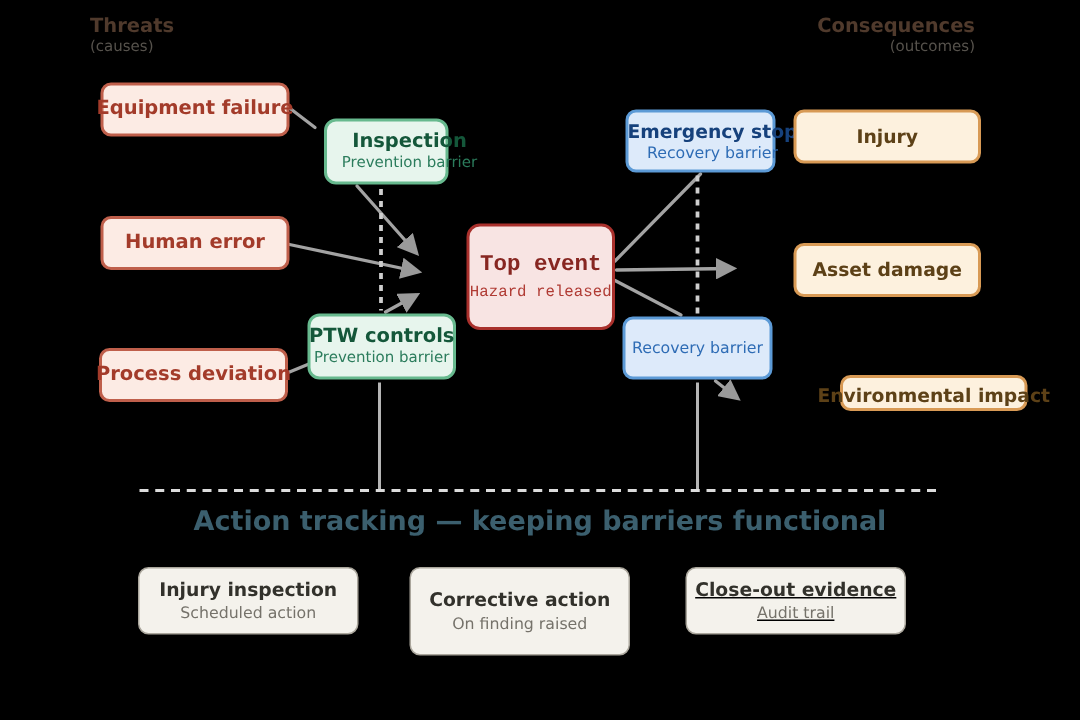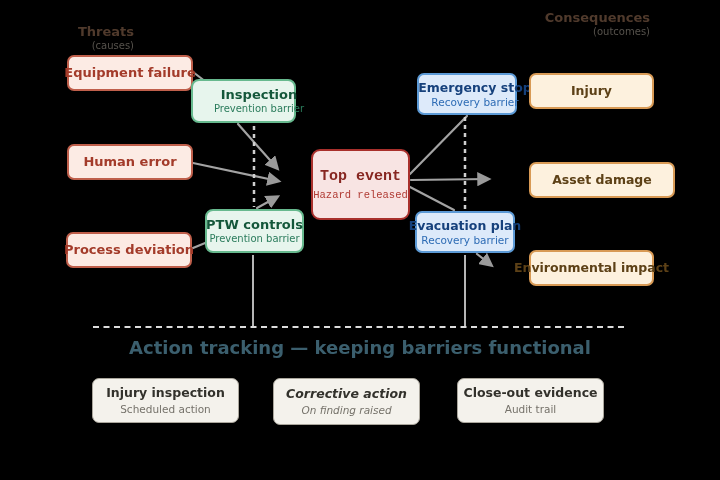--- a/index.html
+++ b/index.html
@@ -34,21 +34,21 @@
   .consequence{background:#fdf1de;border:2px solid #d89a55;}
   .consequence .box-title{color:#5d4117;font-size:12.5px;}
   
   .card{background:#f4f2ec;border:1.5px solid #aaa69c;}
   .card .box-title{color:#32312b;font-size:12.5px;}
   .card .box-sub{color:#75726a;font-size:10.5px;margin-top:2px;}
   
   .col-header{position:absolute;z-index:2;line-height:1.25;}
   .col-header .hdr-title{font-weight:bold;font-size:13px;color:#503a2c;}
   .col-header .hdr-sub{font-size:10px;color:#56524c;}
-  #threats-header{left:60px;top:24px;width:74px;text-align:right;}
+  #threats-header{left:60px;top:10px;width:74px;text-align:left;}
   #consequences-header{left:520px;top:10px;width:130px;text-align:right;}
   
   .action-heading{
     position:absolute;z-index:2;left:60px;top:337px;width:600px;text-align:center;
     font-weight:bold;font-size:18px;color:#3b5f6e;
   }
   .action-subheading{
     position:absolute;z-index:2;left:40px;top:355px;width:640px;text-align:center;
     font-weight:600;font-size:10px;color:#3c7e49;
   }
@@ -97,61 +97,60 @@
   <div class="box threat" style="left:67px;top:144px;width:126px;height:36px;">
     <div class="box-title">Human error</div>
   </div>
   <div class="box threat" style="left:67px;top:55px;width:126px;height:36px;">
     <div class="box-title">Equipment failure</div>
   </div>
   <div class="box threat" style="left:66px;top:232px;width:126px;height:36px;">
     <div class="box-title">Process deviation</div>
   </div>
 
-  <div class="box prevention" style="left:191px;top:79px;width:105px;height:44px;padding-left:31px;">
+  <div class="box prevention" style="left:216px;top:79px;width:83px;height:44px;padding-left:31px;">
     <div class="box-title">Inspection</div>
     <div class="box-sub">Prevention barrier</div>
   </div>
   <div class="box prevention" style="left:205px;top:209px;width:99px;height:44px;">
     <div class="box-title">PTW controls</div>
     <div class="box-sub">Prevention barrier</div>
   </div>
 
   <div class="box top-event" style="left:311px;top:149px;width:99px;height:71px;font-family:Liberation Mono, monospace;">
     <div class="box-title">Top event</div>
     <div class="box-sub">Hazard released</div>
   </div>
 
   <div class="box recovery" style="left:417px;top:73px;width:100px;height:42px;padding-left:16px;">
     <div class="box-title">Emergency stop</div>
     <div class="box-sub">Recovery barrier</div>
   </div>
   <div class="box recovery" style="left:415px;top:211px;width:100px;height:42px;">
-    <div class="box-title">Evacuation plan</div>
     <div class="box-sub">Recovery barrier</div>
   </div>
 
   <div class="box consequence" style="left:529px;top:73px;width:125px;height:36px;">
     <div class="box-title">Injury</div>
   </div>
-  <div class="box consequence" style="left:529px;top:162px;width:146px;height:36px;">
+  <div class="box consequence" style="left:529px;top:162px;width:125px;height:36px;">
     <div class="box-title">Asset damage</div>
   </div>
-  <div class="box consequence" style="left:529px;top:250px;width:125px;height:36px;">
+  <div class="box consequence" style="left:560px;top:250px;width:125px;height:24px;justify-content:flex-end;">
     <div class="box-title">Environmental impact</div>
   </div>
 
   <div class="action-heading">Action tracking — keeping barriers functional</div>
 
   <div class="box card" style="left:92px;top:378px;width:147px;height:45px;">
     <div class="box-title">Injury inspection</div>
     <div class="box-sub">Scheduled action</div>
   </div>
-  <div class="box card" style="left:273px;top:378px;width:147px;height:47px;font-style:italic;">
+  <div class="box card" style="left:273px;top:378px;width:147px;height:59px;">
     <div class="box-title">Corrective action</div>
     <div class="box-sub">On finding raised</div>
   </div>
-  <div class="box card" style="left:457px;top:378px;width:147px;height:45px;">
+  <div class="box card" style="left:457px;top:378px;width:147px;height:45px;text-decoration:underline;">
     <div class="box-title">Close-out evidence</div>
     <div class="box-sub">Audit trail</div>
   </div>
 
 </div>
 
 </body></html>

